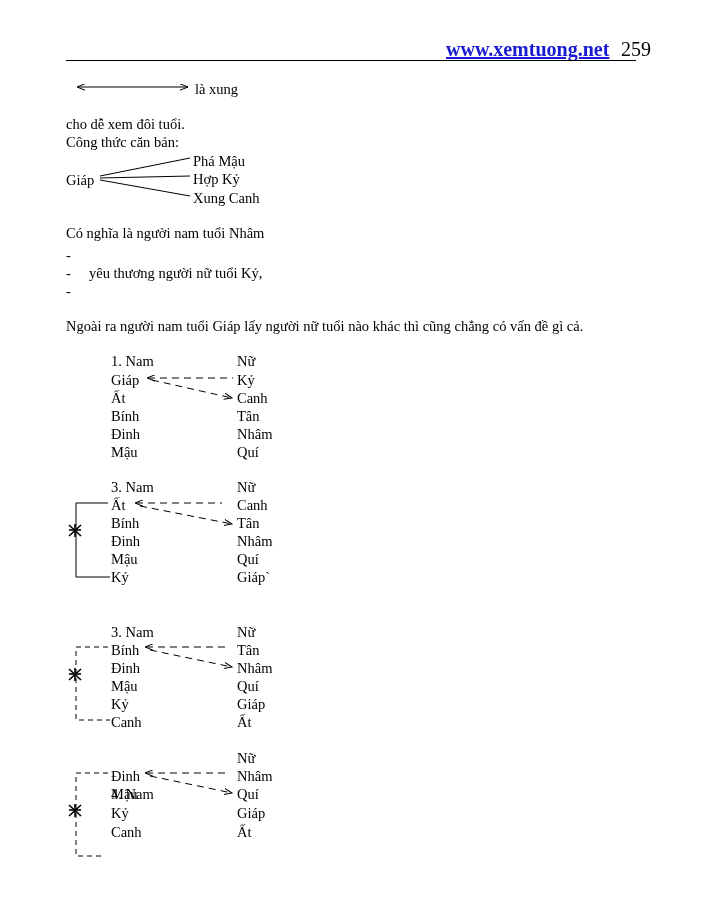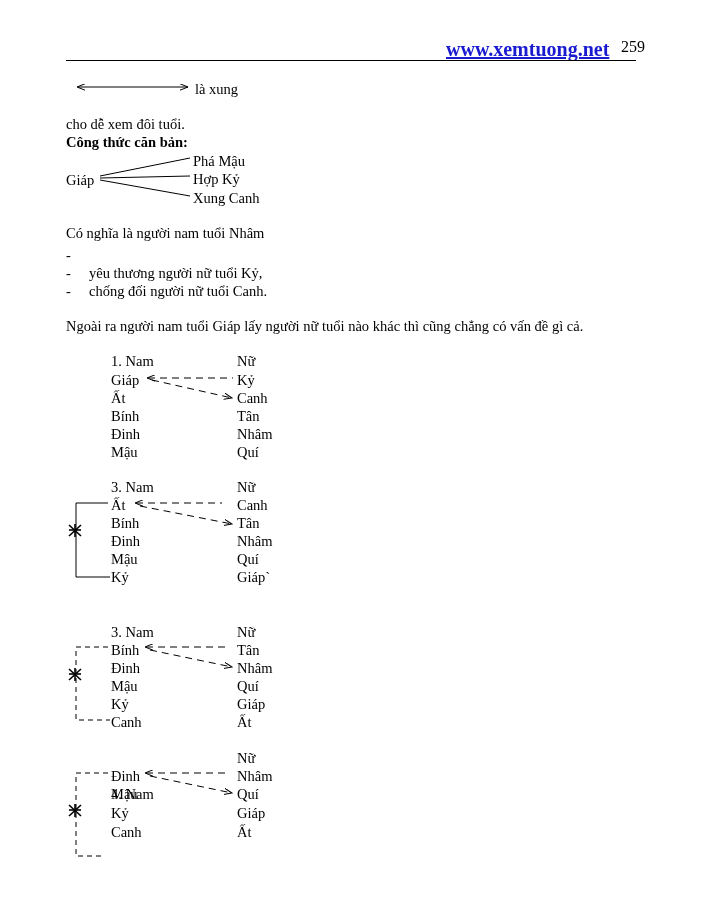--- a/index.html
+++ b/index.html
@@ -43,39 +43,39 @@
     font-size: 20px;
     font-weight: bold;
     color: #1a1ad0;
     text-decoration: underline;
     white-space: nowrap;
   }
   .header-page {
     position: absolute;
     left: 621px;
     top: 0;
-    font-size: 16px;
+    font-size: 20px;
   }
   .header-rule {
     position: absolute;
     left: 66px;
     top: 22px;
     width: 570px;
     height: 1px;
     background: #000000;
   }
 
   
   .t {
     position: absolute;
     font-size: 14.5px;
     line-height: 18px;
     white-space: nowrap;
   }
-  .bold { font-weight: bold; }
+  .bold { font-weight: normal; }
 
   
   .overlay {
     position: absolute;
     left: 0;
     top: 0;
     width: 705px;
     height: 913px;
     pointer-events: none;
   }
@@ -102,21 +102,20 @@
   <div class="t" style="left:193px; top:189px;">Xung Canh</div>
 
   <div class="t" style="left:66px; top:224px;">Có nghĩa là người nam tuổi Nhâm</div>
 
   <div class="t" style="left:66px; top:246px;">-</div>
 
   <div class="t" style="left:66px; top:264px;">-</div>
   <div class="t" style="left:89px; top:264px;">yêu thương người nữ tuổi Kỷ,</div>
 
   <div class="t" style="left:66px; top:282px;">-</div>
-  <div class="t" style="left:89px; top:282px;">chống đối người nữ  tuổi Canh.</div>
 
   <div class="t" style="left:66px; top:317px;">Ngoài ra  người nam tuổi Giáp lấy người nữ tuổi nào khác thì cũng chẳng có vấn đề gì cả.</div>
 
   <div class="t" style="left:111px; top:352px;">1.  Nam</div>
   <div class="t" style="left:237px; top:352px;">Nữ</div>
 
   <div class="t" style="left:111px; top:371px;">Giáp</div>
   <div class="t" style="left:237px; top:371px;">Kỷ</div>
   <div class="t" style="left:111px; top:389px;">Ất</div>
   <div class="t" style="left:237px; top:389px;">Canh</div>

